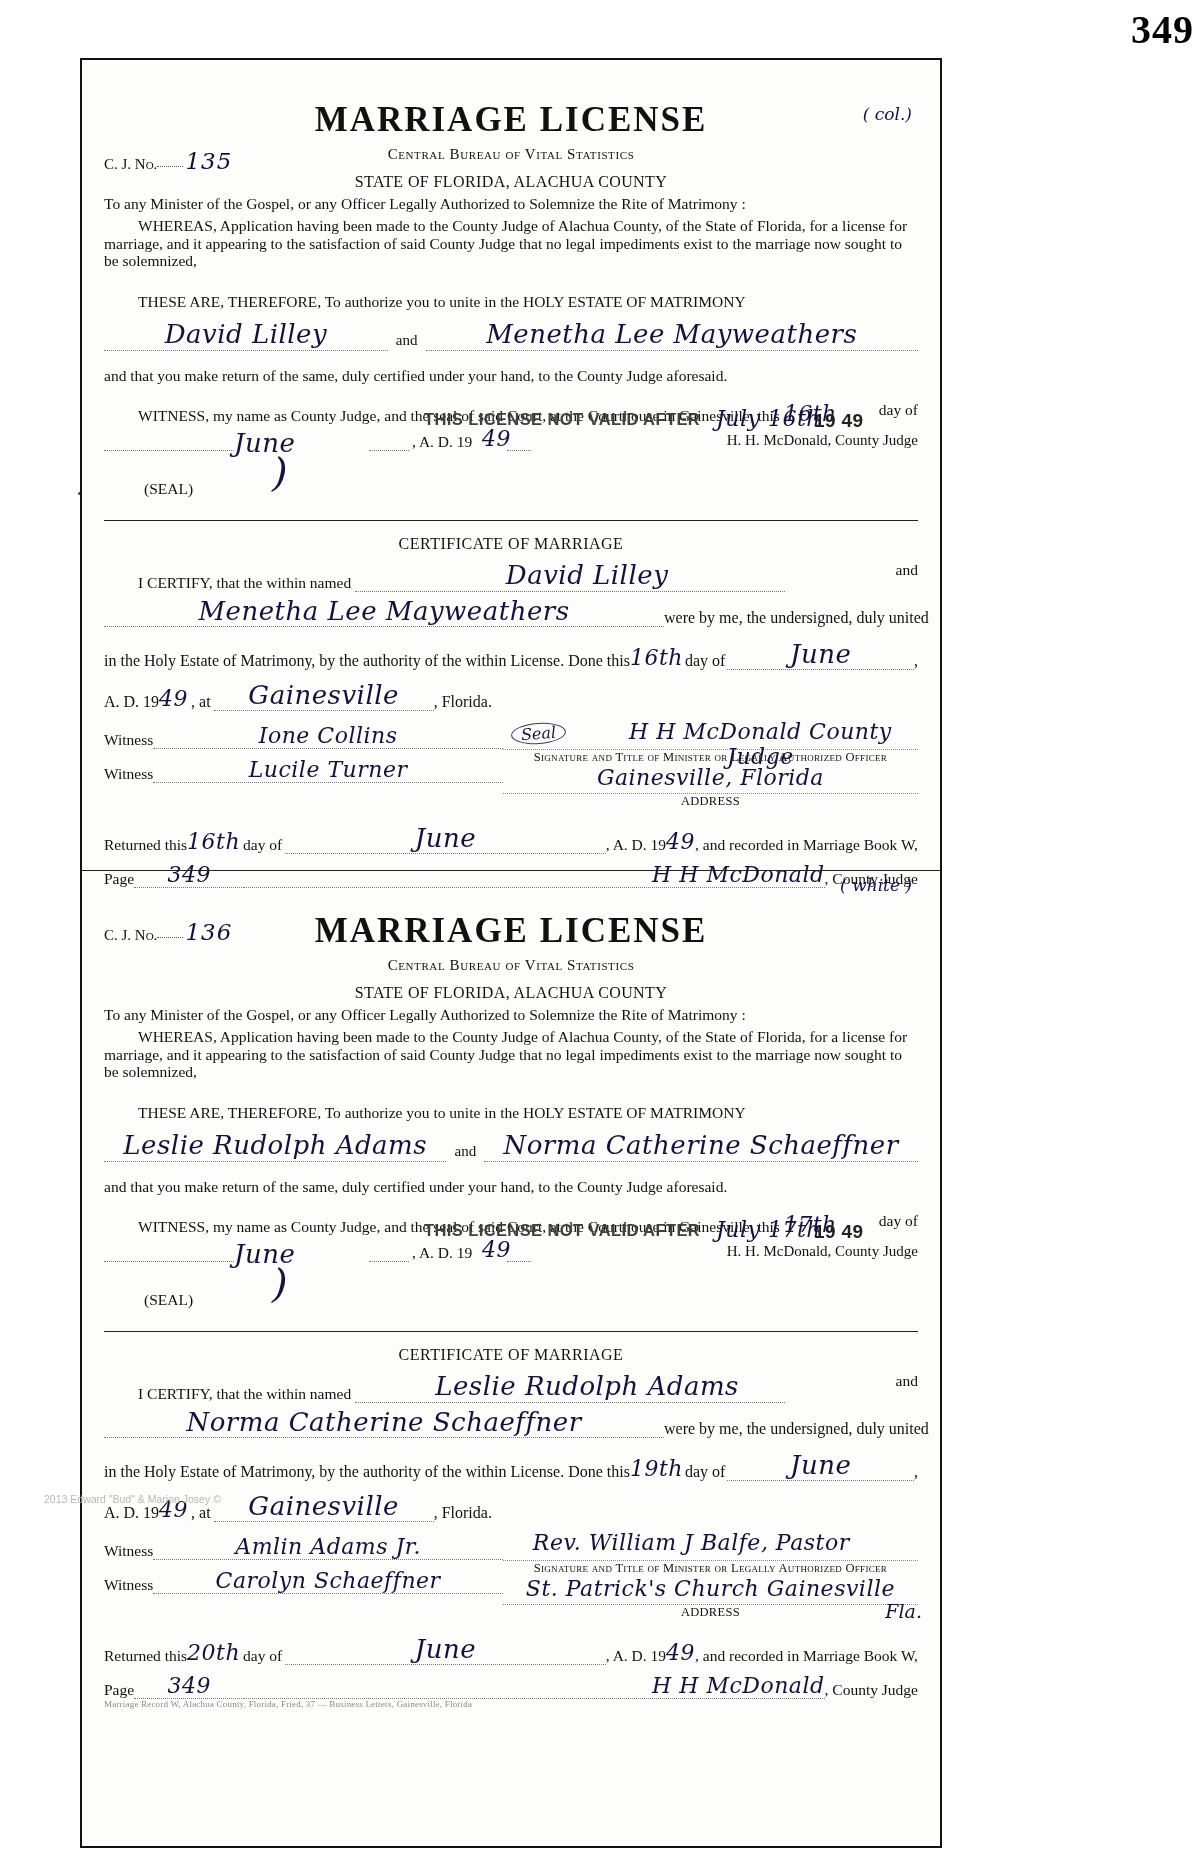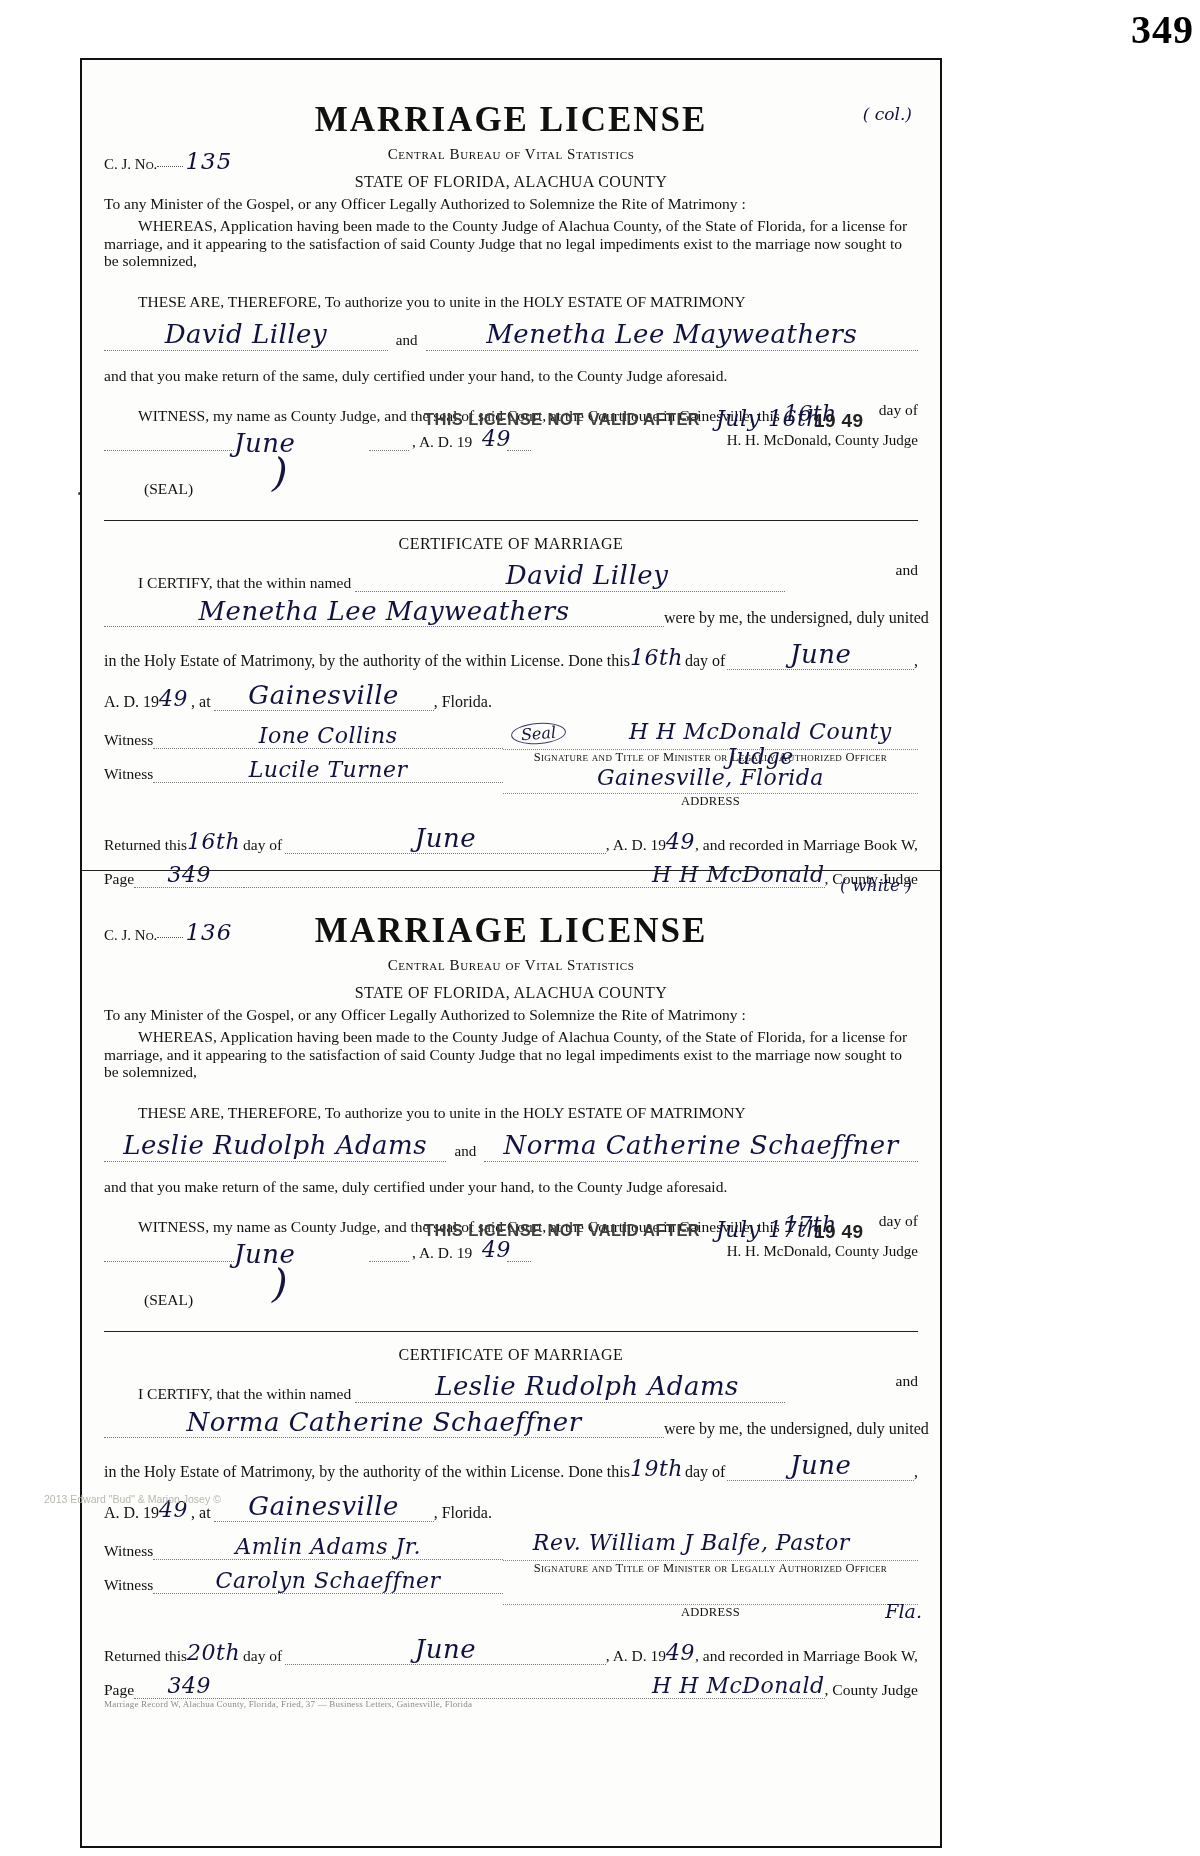--- a/index.html
+++ b/index.html
@@ -475,20 +475,21 @@
             <span class="hw hw-md">Carolyn Schaeffner</span>
           </span>
         </div>
       </div>
       <div class="sig-right">
         <div style="position:relative;height:26px;">
           <span class="hw hw-md" style="position:absolute;left:30px;top:-4px;">Rev. William J Balfe, Pastor</span>
         </div>
         <div class="caption" style="border-top:1px dotted #888;">Signature and Title of Minister or Legally Authorized Officer</div>
         <div style="height:28px;position:relative;">
+          <span class="hw hw-md">St. Patrick's Church  Gainesville</span>
           <span class="hw hw-sm" style="position:absolute;right:-4px;top:24px;">Fla.</span>
         </div>
         <div class="caption" style="border-top:1px dotted #888;">ADDRESS</div>
       </div>
     </div>
 
     <div class="row" style="margin-top:14px;font-size:15.5px;">
       <span class="lbl">Returned this</span>
       <span class="hw hw-md">20th</span>
       <span class="lbl" style="margin:0 3px;">day of</span>

